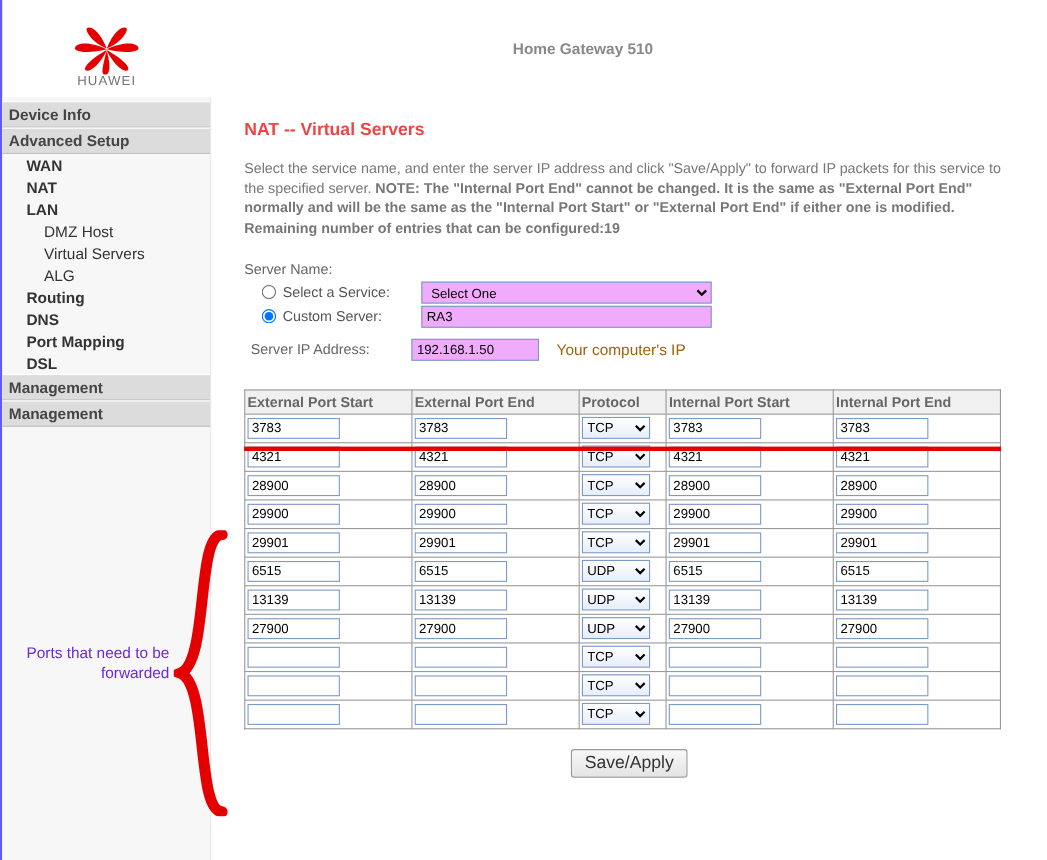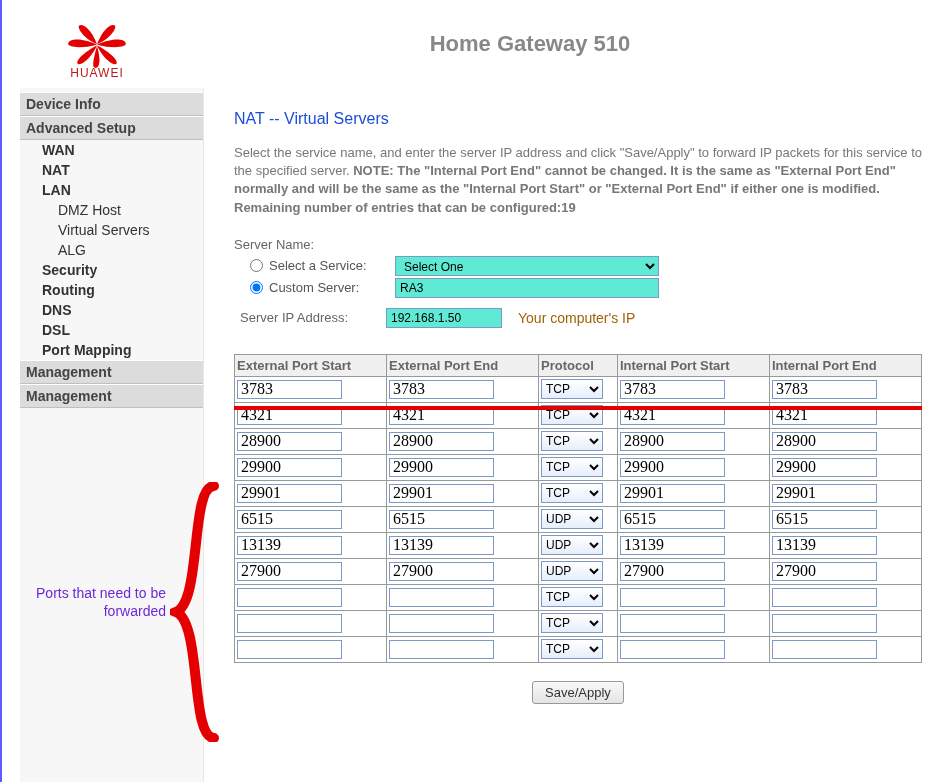--- a/index.html
+++ b/index.html
@@ -1,51 +1,51 @@
 <!DOCTYPE html>
 <html><head>
 <meta charset="utf-8">
 <style>
   * { box-sizing: border-box; margin: 0; padding: 0; }
   body { font-family: Verdana, Arial, sans-serif; font-size: 13px; color: #555; background: #fff; }
   .frame { width: 952px; height: 782px; border-left: 2px solid #5b5bff; position: relative; overflow: hidden; }
   .header { height: 88px; display: flex; align-items: center; }
   .logo { width: 190px; display: flex; flex-direction: column; align-items: center; padding-top: 12px; }
   .logo-svg { width: 70px; height: 48px; }
-  .logo-text { font-size: 12px; color: #b91c1c; letter-spacing: 1px; margin-top: -2px; }
-  .title { flex: 1; text-align: center; font-weight: bold; color: #888; font-size: 22px; padding-right: 84px; }
-  .layout { display: flex; height: calc(100% - 88px); padding-left: 18px; }
+  .logo-text { font-size: 12px; color: #737373; letter-spacing: 1px; margin-top: -2px; }
+  .title { flex: 1; text-align: center; font-weight: bold; color: #888; font-size: 14px; padding-right: 84px; }
+  .layout { display: flex; height: calc(100% - 88px); }
   .sidebar { width: 190px; background: #f7f7f7; border-right: 1px solid #e8e8e8; padding-top: 4px; }
   .nav-section { background: #dcdcdc; padding: 3px 6px; font-weight: bold; color: #444; border-top: 1px solid #fff; border-bottom: 1px solid #c0c0c0; font-size: 14px; cursor: pointer; }
   .nav-item { padding: 2px 6px 2px 22px; font-weight: bold; color: #333; font-size: 14px; cursor: pointer; }
   .nav-sub { padding: 2px 6px 2px 38px; font-weight: normal; color: #333; font-size: 14px; cursor: pointer; }
   .main { flex: 1; padding: 22px 30px; position: relative; }
-  h2 { font-size: 16px; color: #1d4ed8; margin-bottom: 16px; font-weight: normal; }
+  h2 { font-size: 16px; color: #ef4444; margin-bottom: 16px; font-weight: bold; }
   .desc { font-size: 13px; color: #777; line-height: 1.4; margin-bottom: 20px; }
   .desc b { color: #777; }
   .form-row { margin: 4px 0; display: flex; align-items: center; font-size: 13px; color: #666; }
   .form-label { width: 152px; padding-left: 6px; }
   .radio-row { display: flex; align-items: center; margin: 2px 0; }
   .radio-row input[type=radio] { margin-right: 6px; margin-left: 16px; }
   .radio-label { width: 126px; }
-  .field-input { border: 1px solid #7a9ac8; font-family: Arial; font-size: 12px; padding: 2px 4px; height: 20px; background: #5eead4; }
+  .field-input { border: 1px solid #7a9ac8; font-family: Arial; font-size: 12px; padding: 2px 4px; height: 20px; background: #f0abfc; }
   .select-wide { width: 264px; }
   .input-med { width: 264px; }
   .input-ip { width: 116px; }
   .annot-red { color: #a16207; font-size: 14px; margin-left: 16px; }
   .port-table { border-collapse: collapse; width: 688px; margin-top: 26px; }
   .port-table th { border: 1px solid #999; background: #f0f0f0; font-weight: bold; font-size: 13px; color: #666; padding: 3px 2px; text-align: left; }
   .port-table td { border: 1px solid #999; padding: 2px; height: 26px; }
-  .port-table input.cell { width: 105px; border: 1px solid #7a9ac8; font-size: 16px; padding: 1px 3px; height: 19px; font-family: Liberation Serif, serif; }
+  .port-table input.cell { width: 84px; border: 1px solid #7a9ac8; font-size: 12px; padding: 1px 3px; height: 19px; font-family: Liberation Sans, sans-serif; }
   .port-table select.cell-sel { width: 62px; border: 1px solid #7a9ac8; font-size: 12px; height: 20px; background: linear-gradient(#fff,#e6eefb); }
   .col-ext-s { width: 156px; } .col-ext-e { width: 156px; } .col-proto { width: 80px; } .col-int-s { width: 156px; } .col-int-e { width: 156px; }
   .red-underline { position: absolute; left: 0; width: 688px; height: 4px; background: #e40000; top: 52px; }
   .table-wrap { position: relative; }
   .btn-row { text-align: center; margin-top: 18px; }
-  .btn { background: linear-gradient(#f8f8f8,#e4e4e4); border: 1px solid #999; border-radius: 3px; padding: 3px 12px; font-size: 13px; cursor: pointer; color: #333; text-align: right; }
+  .btn { background: linear-gradient(#f8f8f8,#e4e4e4); border: 1px solid #999; border-radius: 3px; padding: 3px 12px; font-size: 16px; cursor: pointer; color: #333; text-align: right; }
   .brace { position: absolute; left: -34px; top: 394px; width: 52px; height: 260px; pointer-events:none; }
   .ports-label { position: absolute; left: -182px; top: 496px; width: 144px; text-align: right; color: #6d28d9; font-size: 14px; line-height: 1.3; }
 </style>
 </head>
 <body>
 <div class="frame">
 
 <div class="header">
   <div class="logo">
     <svg class="logo-svg" viewBox="0 0 100 70">
@@ -68,25 +68,24 @@
 <div class="layout">
   <div class="sidebar" id="sidebar">
         <div class="nav-section">Device Info</div>
         <div class="nav-section">Advanced Setup</div>
         <div class="nav-item">WAN</div>
         <div class="nav-item">NAT</div>
         <div class="nav-item">LAN</div>
         <div class="nav-sub">DMZ Host</div>
         <div class="nav-sub">Virtual Servers</div>
         <div class="nav-sub">ALG</div>
-        <div class="nav-item">Security</div>
         <div class="nav-item">Routing</div>
         <div class="nav-item">DNS</div>
+        <div class="nav-item">Port Mapping</div>
         <div class="nav-item">DSL</div>
-        <div class="nav-item">Port Mapping</div>
         <div class="nav-section">Management</div>
         <div class="nav-section">Management</div>
       </div>
 
   <div class="main">
     <h2>NAT -- Virtual Servers</h2>
     <div class="desc">
       <span>Select the service name, and enter the server IP address and click "Save/Apply" to forward IP packets for this service to the specified server. </span><b>NOTE: The "Internal Port End" cannot be changed. It is the same as "External Port End" normally and will be the same as the "Internal Port Start" or "External Port End" if either one is modified.</b><br>
       <b>Remaining number of entries that can be configured:19</b>
     </div>

